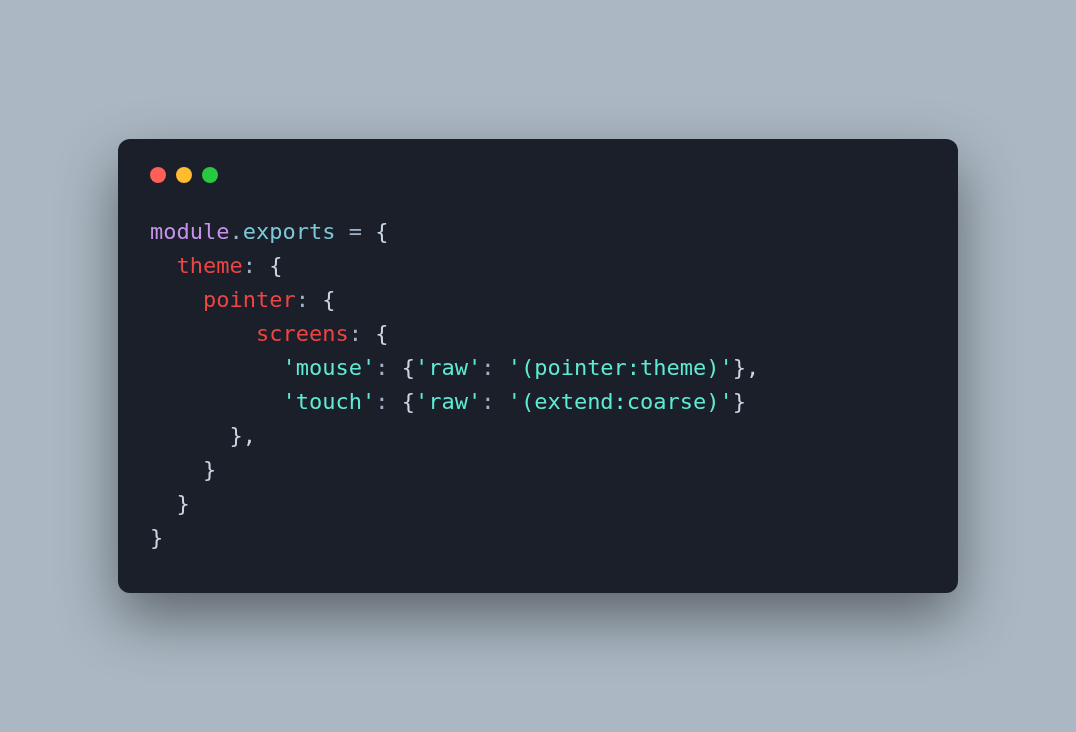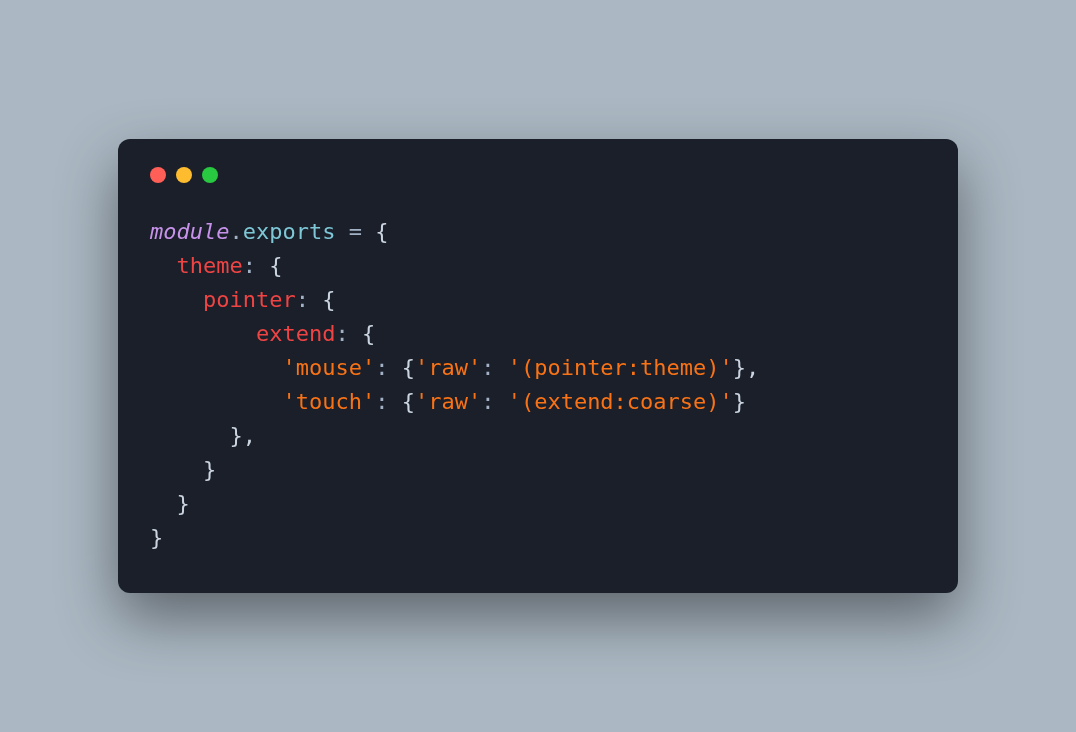--- a/index.html
+++ b/index.html
@@ -35,39 +35,39 @@
     }
     .dot.red { background: #ff5f57; }
     .dot.yellow { background: #febc2e; }
     .dot.green { background: #28c840; }
     .code {
       font-size: 22px;
       line-height: 1.55;
       white-space: pre;
       color: #cbd5e1;
     }
-    .kw-module { color: #c792ea; font-style: italic; }
+    .kw-module { color: #c792ea; }
     .kw-exports { color: #7ec7d6; }
     .prop { color: #ef4444; }
     .op { color: #a3b1c6; }
     .punct { color: #cbd5e1; }
-    .str { color: #f97316; }
+    .str { color: #5eead4; }
   </style>
 </head>
 <body>
 
 <div class="window">
   <div class="titlebar">
     <div class="dot red"></div>
     <div class="dot yellow"></div>
     <div class="dot green"></div>
   </div>
   <div class="code" id="code-block"><span class="kw-module">module</span><span class="op">.</span><span class="kw-exports">exports</span><span class="punct"> </span><span class="op">=</span><span class="punct"> {</span><span class="punct">
   </span><span class="prop">theme</span><span class="op">:</span><span class="punct"> {</span><span class="punct">
     </span><span class="prop">pointer</span><span class="op">:</span><span class="punct"> {</span><span class="punct">
-        </span><span class="prop">extend</span><span class="op">:</span><span class="punct"> {</span><span class="punct">
+        </span><span class="prop">screens</span><span class="op">:</span><span class="punct"> {</span><span class="punct">
           </span><span class="str">'mouse'</span><span class="op">:</span><span class="punct"> {</span><span class="str">'raw'</span><span class="op">:</span><span class="punct"> </span><span class="str">'(pointer:theme)'</span><span class="punct">},</span><span class="punct">
           </span><span class="str">'touch'</span><span class="op">:</span><span class="punct"> {</span><span class="str">'raw'</span><span class="op">:</span><span class="punct"> </span><span class="str">'(extend:coarse)'</span><span class="punct">}</span><span class="punct">
       },</span><span class="punct">
     }</span><span class="punct">
   }</span><span class="punct">
 }</span></div>
 </div>
 
 </body></html>

